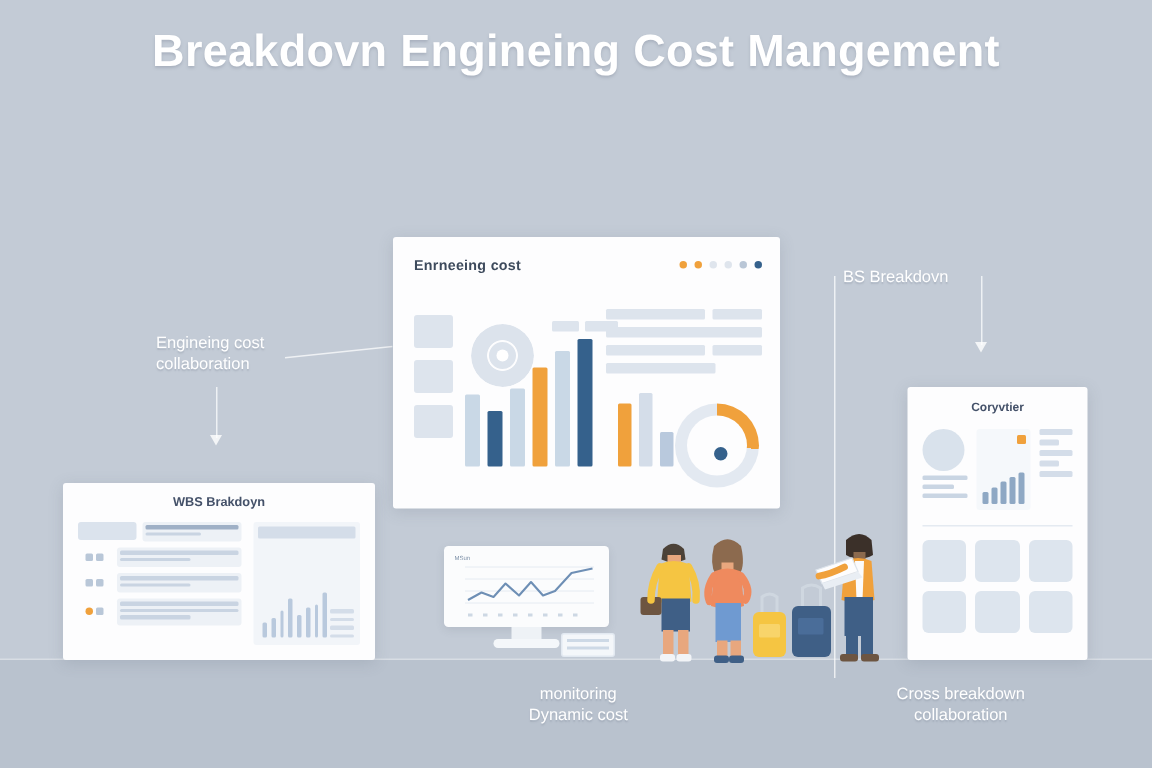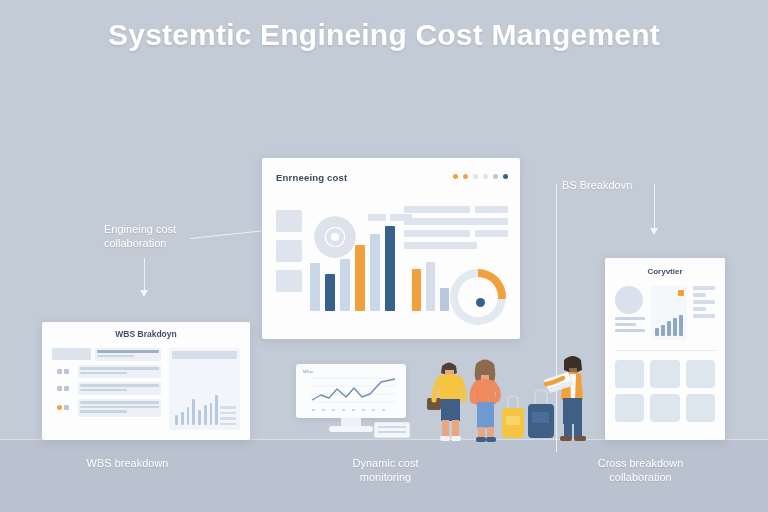--- a/index.html
+++ b/index.html
@@ -128,21 +128,21 @@
   #people{position:absolute;left:424px;top:342px;width:180px;height:104px;}
 </style>
 </head>
 <body>
 
 <div id="stage">
 
   <div class="floor"></div>
   <div class="floor-line"></div>
 
-  <div class="title">Systemtic Engineing Cost Mangement</div>
+  <div class="title">Breakdovn Engineing Cost Mangement</div>
 
   <div class="callout" style="left:104px;top:222px;text-align:left;">
     <div>Engineing cost</div>
     <div>collaboration</div>
   </div>
   <div class="conn" style="left:190px;top:238px;width:72px;height:1px;transform:rotate(-6deg);transform-origin:left center;"></div>
   <div class="conn" style="left:144px;top:258px;width:1px;height:34px;"></div>
   <div class="arrow-down" style="left:140px;top:290px;"></div>
 
   <div class="callout" style="left:562px;top:178px;">
@@ -392,24 +392,23 @@
       </g>
       <path d="M139 36 q-10 5 -17 6" stroke="#f0a13c" stroke-width="4.5" fill="none" stroke-linecap="round"></path>
 
       <rect x="104" y="62" width="26" height="34" rx="4" fill="#3f5f86"></rect>
       <path d="M111 62 l0 -12 q6 -4 12 0 l0 12" stroke="#cfd7e0" stroke-width="2" fill="none"></path>
       <rect x="108" y="70" width="17" height="11" rx="1" fill="#4a6d99"></rect>
     </g>
   </svg>
 
   <div class="callout" style="left:0;top:456px;width:255px;text-align:center;">
-    <div>WBS breakdown</div>
   </div>
   <div class="callout" style="left:258px;top:456px;width:255px;text-align:center;">
+    <div>monitoring</div>
     <div>Dynamic cost</div>
-    <div>monitoring</div>
   </div>
   <div class="callout" style="left:513px;top:456px;width:255px;text-align:center;">
     <div>Cross breakdown</div>
     <div>collaboration</div>
   </div>
 
 </div>
 
 </body></html>

